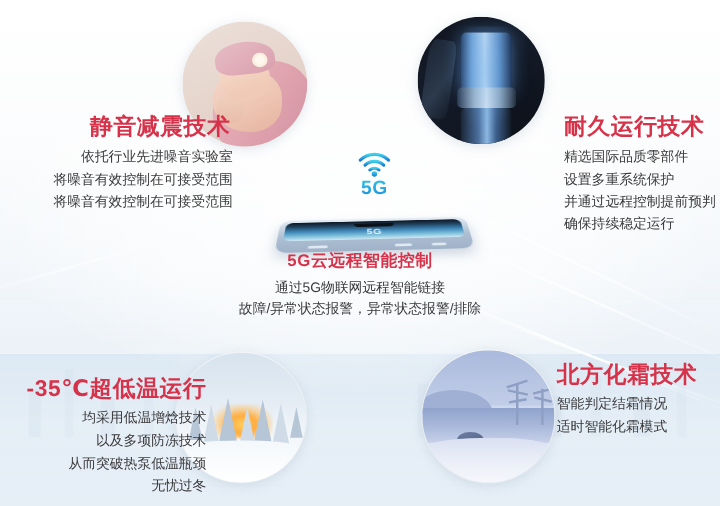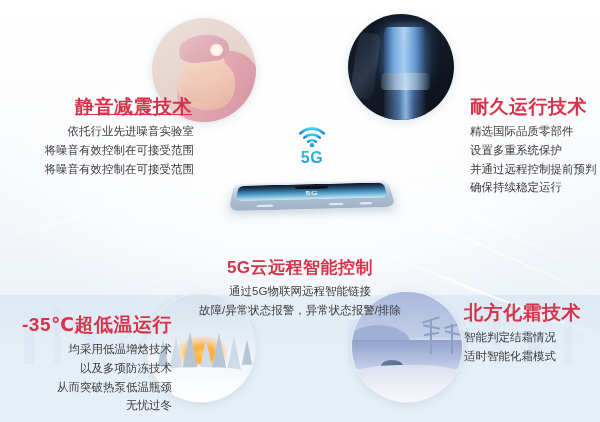--- a/index.html
+++ b/index.html
@@ -212,32 +212,32 @@
     letter-spacing:.5px; line-height:1.12;
     white-space:nowrap;
   }
   .blk-lines { margin-top:5px; }
   .blk-lines .ln {
     font-size:11.5px; color:#3a3a3c;
     line-height:1.62; white-space:nowrap; font-weight:500;
   }
 
   #block-quiet   { left:8px;  top:96px;  width:186px; text-align:right; }
-  #block-quiet .blk-title { padding-right:2px;text-decoration:underline; }
+  #block-quiet .blk-title { padding-right:2px; }
 
   #block-durable { left:470px; top:96px; width:128px; text-align:left; }
 
   #block-cold    { left:0px;  top:314px; width:172px; text-align:right; }
   #block-defrost { left:464px; top:302px; width:136px; text-align:left; }
 
   
   #block-5g {
     position:absolute; left:150px; top:210px; width:300px; text-align:center;
   }
-  #block-5g .blk-title { font-size:17px; white-space:nowrap;margin-top:48px; }
+  #block-5g .blk-title { font-size:14px; white-space:nowrap; }
   #block-5g .ln { white-space:nowrap; }
 </style>
 </head>
 <body>
 
 <div id="poster">
 
   <div class="bg-layer">
     <div class="skyline">
       <div class="bldg" style="left:4%;  width:10px; height:40px;"></div>

